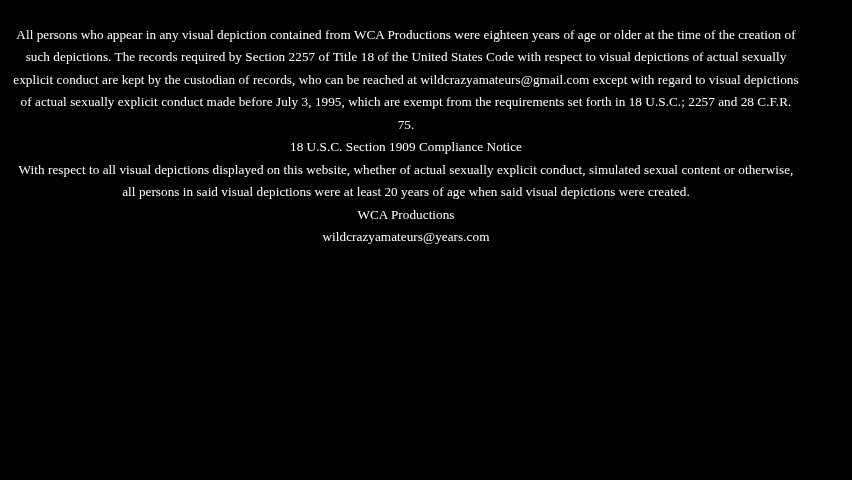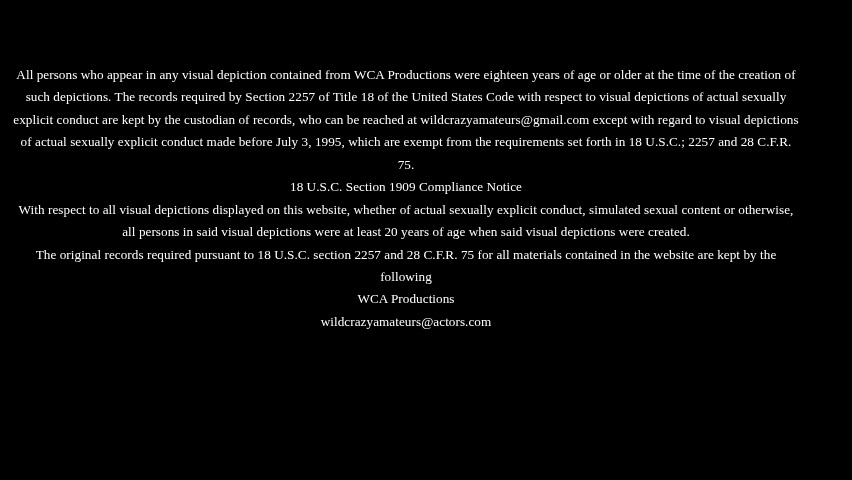--- a/index.html
+++ b/index.html
@@ -12,21 +12,21 @@
     height: 480px;
     overflow: hidden;
     font-family: "Liberation Serif", "DejaVu Serif", serif;
     color: #ffffff;
   }
   .page {
     box-sizing: border-box;
     width: 812px;
     height: 480px;
     background: #000000;
-    padding: 64px 20px 0 20px;
+    padding: 24px 20px 0 20px;
     display: flex;
     flex-direction: column;
     align-items: center;
   }
   .block {
     width: 790px;
     text-align: center;
     font-size: 13.2px;
     line-height: 1.70;
     letter-spacing: 0.05px;
@@ -42,17 +42,16 @@
   }
 </style>
 </head>
 <body>
 
 <div class="page">
   <div class="block">
     <p class="para">All persons who appear in any visual depiction contained from WCA Productions were eighteen years of age or older at the time of the creation of such depictions. The records required by Section 2257 of Title 18 of the United States Code with respect to visual depictions of actual sexually explicit conduct are kept by the custodian of records, who can be reached at wildcrazyamateurs@gmail.com except with regard to visual depictions of actual sexually explicit conduct made before July 3, 1995, which are exempt from the requirements set forth in 18 U.S.C.; 2257 and 28 C.F.R. 75.</p>
     <p class="para">18 U.S.C. Section 1909 Compliance Notice</p>
     <p class="para">With respect to all visual depictions displayed on this website, whether of actual sexually explicit conduct, simulated sexual content or otherwise, all persons in said visual depictions were at least 20 years of age when said visual depictions were created.</p>
-    <p class="para">The original records required pursuant to 18 U.S.C. section 2257 and 28 C.F.R. 75 for all materials contained in the website are kept by the following</p>
     <p class="para">WCA Productions</p>
-    <p class="para">wildcrazyamateurs@actors.com</p>
+    <p class="para">wildcrazyamateurs@years.com</p>
   </div>
 </div>
 
 </body></html>

